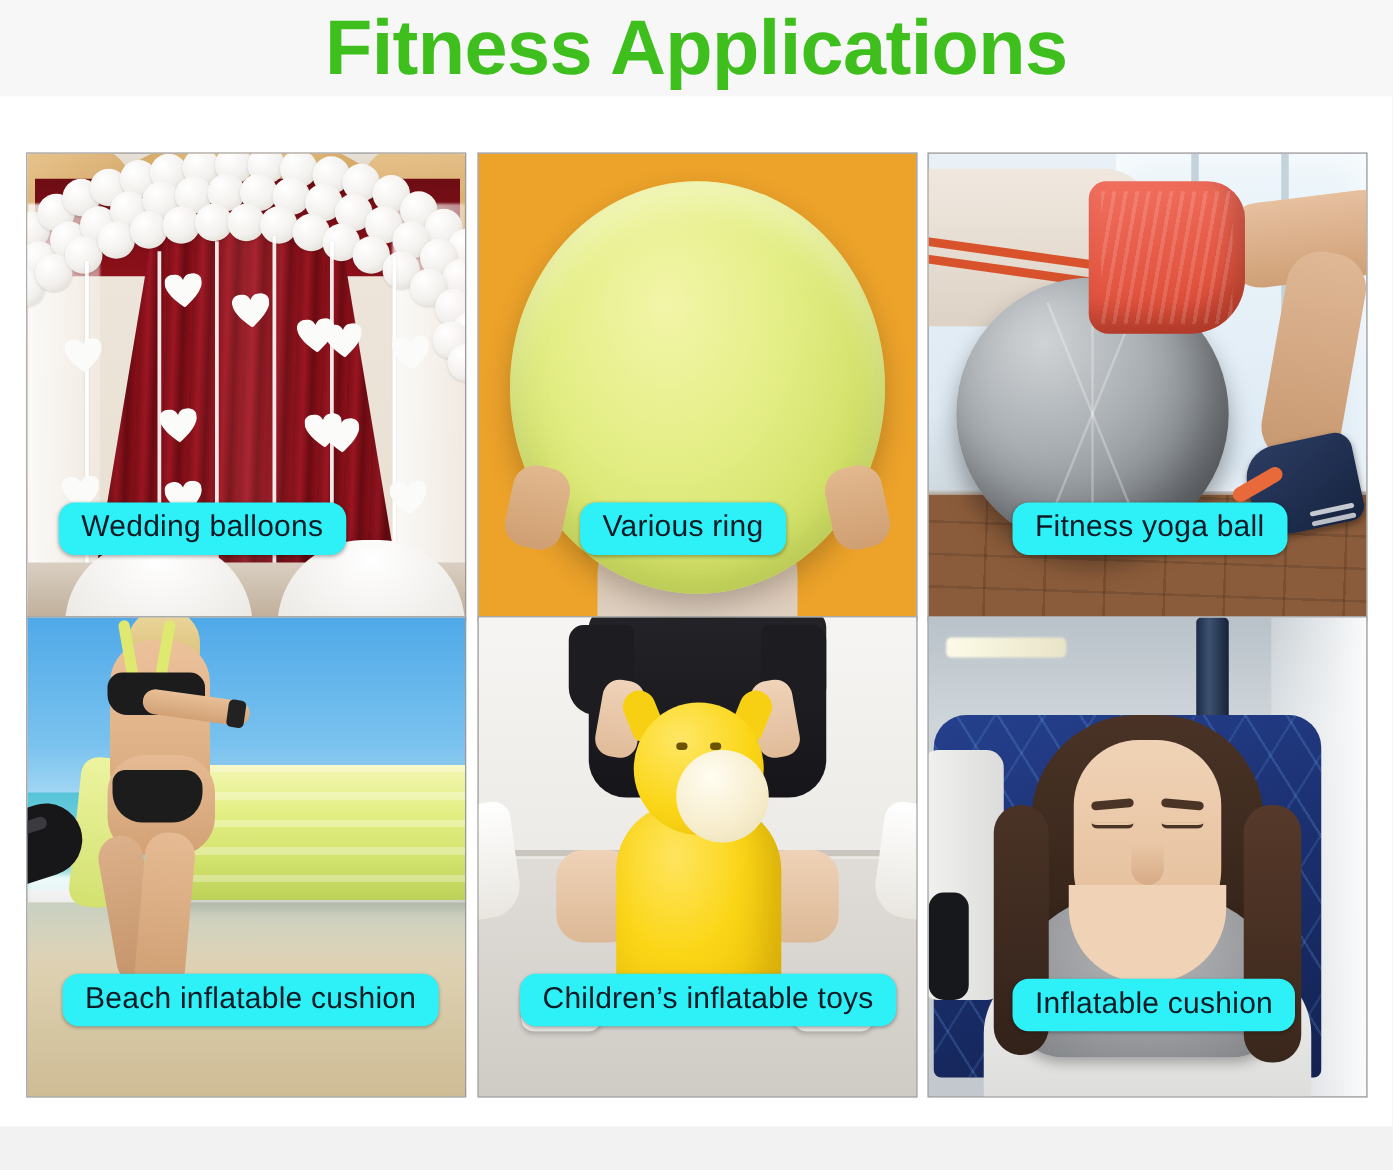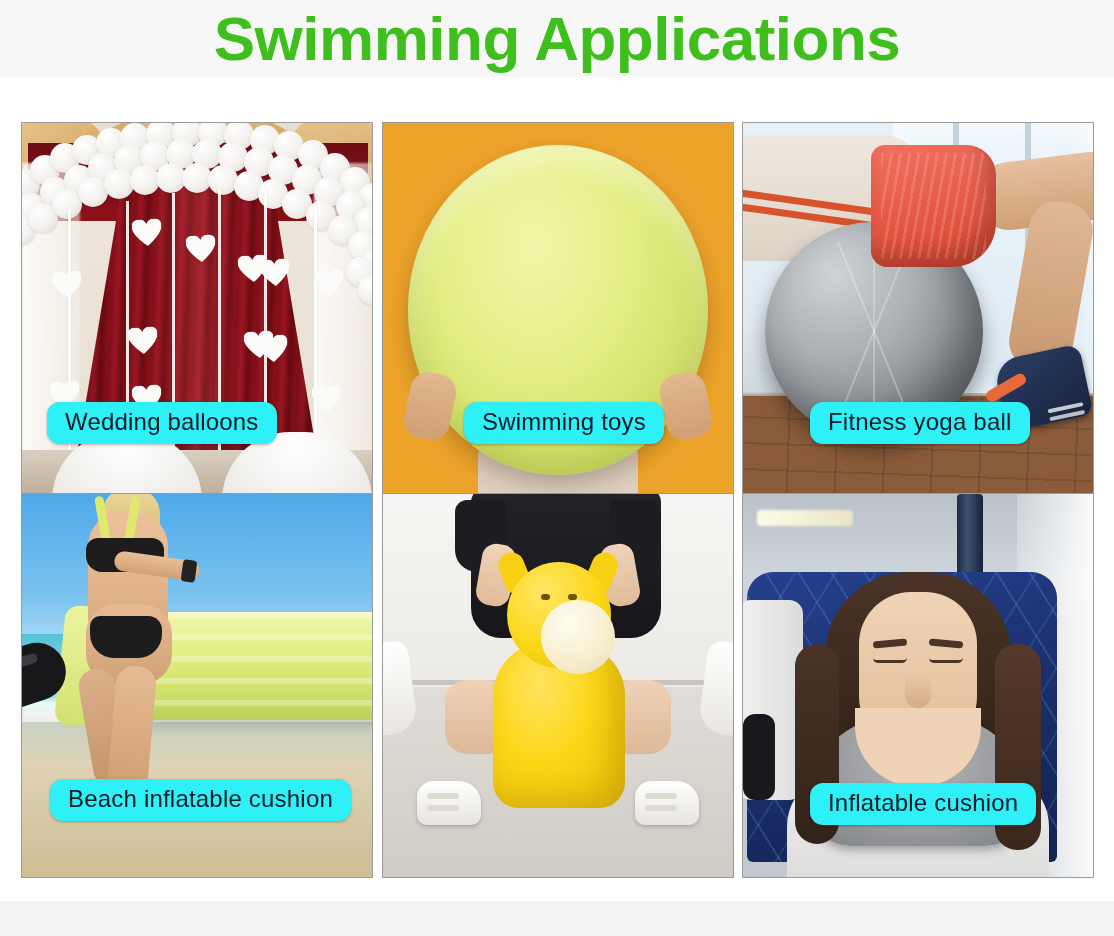--- a/index.html
+++ b/index.html
@@ -379,21 +379,21 @@
      background:linear-gradient(180deg,#4a3326,#33221a); border-radius:22px; z-index:9; }
   .t6-hairfront-r{ position:absolute; right:52px; top:150px; width:46px; height:206px;
      background:linear-gradient(180deg,#56392a,#3a271c); border-radius:22px; z-index:9; }
 </style>
 </head>
 <body>
 
 <div class="page">
 
   <div class="header-band">
-    <div class="page-title">Swimming Applications</div>
+    <div class="page-title">Fitness Applications</div>
   </div>
 
   <div class="content">
     <div class="grid">
 
       <div class="tile r1 c1">
         <div class="photo">
           <div class="t1-wall"></div>
           <div class="t1-topband"></div>
           <div class="t1-gold"></div>
@@ -488,21 +488,21 @@
               <div class="t2-glass r"></div>
               <div class="t2-bridge"></div>
               <div class="t2-mouth"></div>
             </div>
             <div class="t2-body"></div>
           </div>
           <div class="t2-ring"></div>
           <div class="t2-hand l"></div>
           <div class="t2-hand r"></div>
         </div>
-        <div class="badge" style="left:81px; bottom:52px;">Swimming toys</div>
+        <div class="badge" style="left:81px; bottom:52px;">Various ring</div>
       </div>
 
       <div class="tile r2 c1">
         <div class="photo">
           <div class="t4-sky"></div>
           <div class="t4-sea"></div>
           <div class="t4-foam"></div>
           <div class="t4-sand"></div>
           <div class="t4-wetsand"></div>
           <div class="t4-floattail"></div>
@@ -570,20 +570,21 @@
             <div class="t5-ear r"></div>
             <div class="t5-head">
               <div class="t5-eye l"></div>
               <div class="t5-eye r"></div>
               <div class="t5-snout"></div>
             </div>
           </div>
           <div class="t5-shoe l"></div>
           <div class="t5-shoe r"></div>
         </div>
+        <div class="badge" style="left:33px; bottom:56px;">Children’s inflatable toys</div>
       </div>
 
       <div class="tile r2 c3">
         <div class="photo">
           <div class="t6-bg"></div>
           <div class="t6-ceiling">
               <div class="t6-light"></div>
             </div>
           <div class="t6-pole"></div>
           <div class="t6-winlight"></div>

